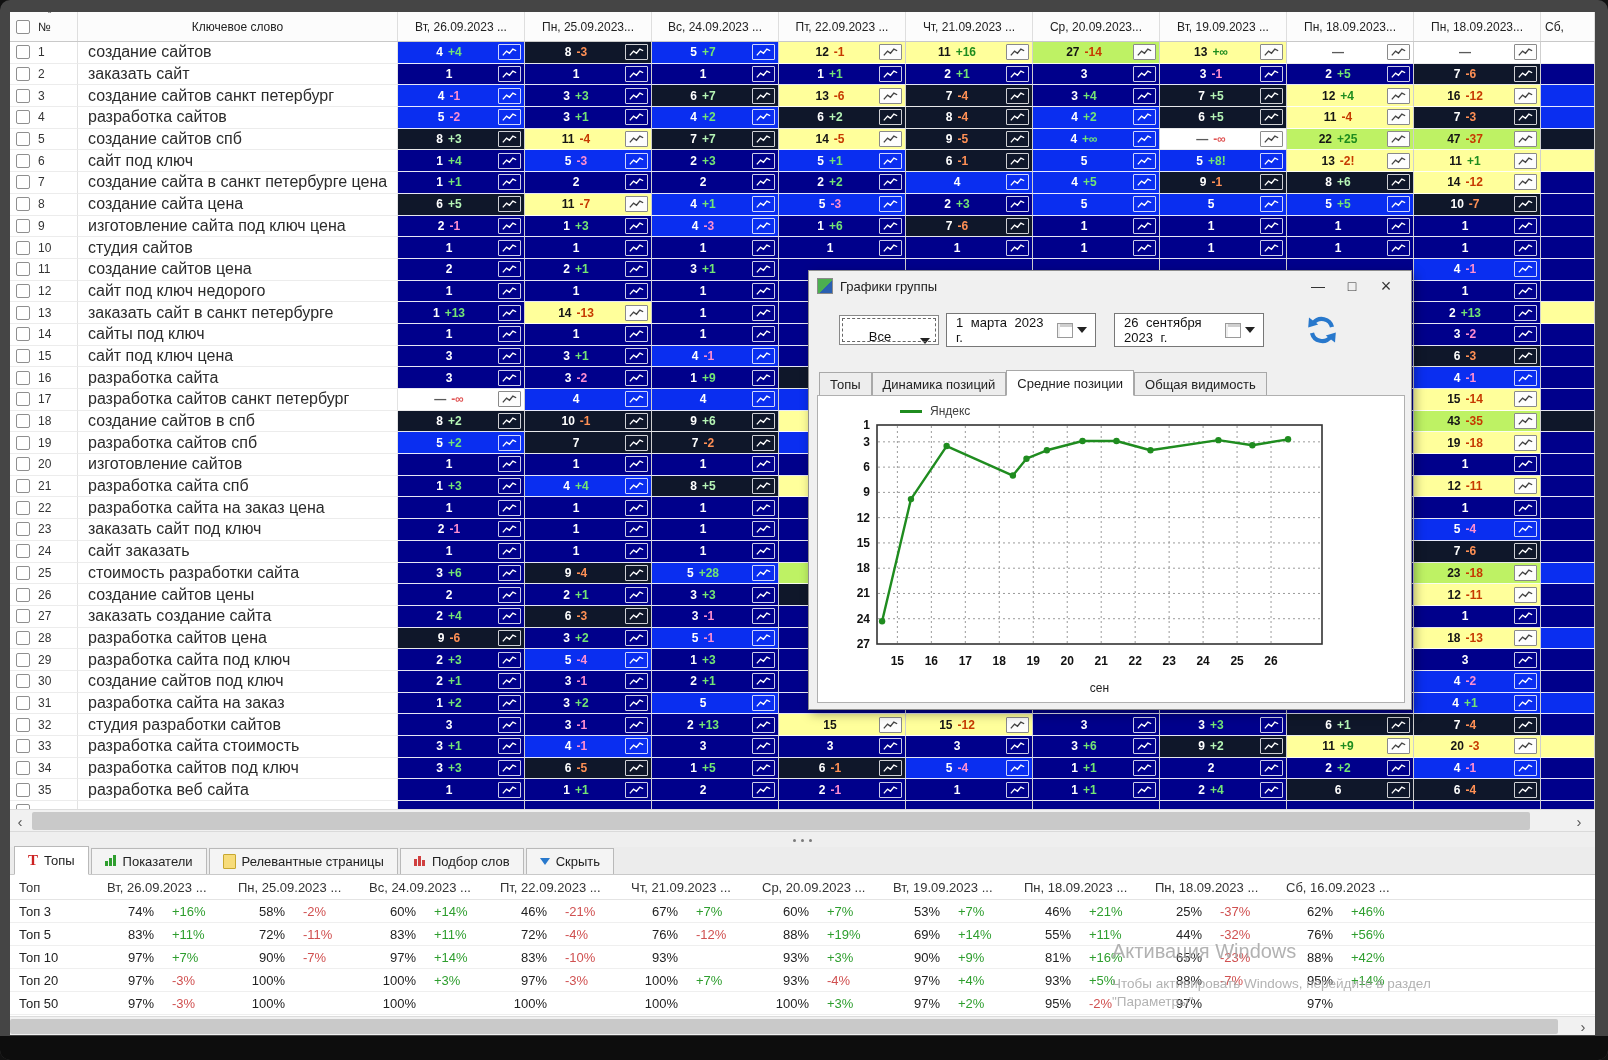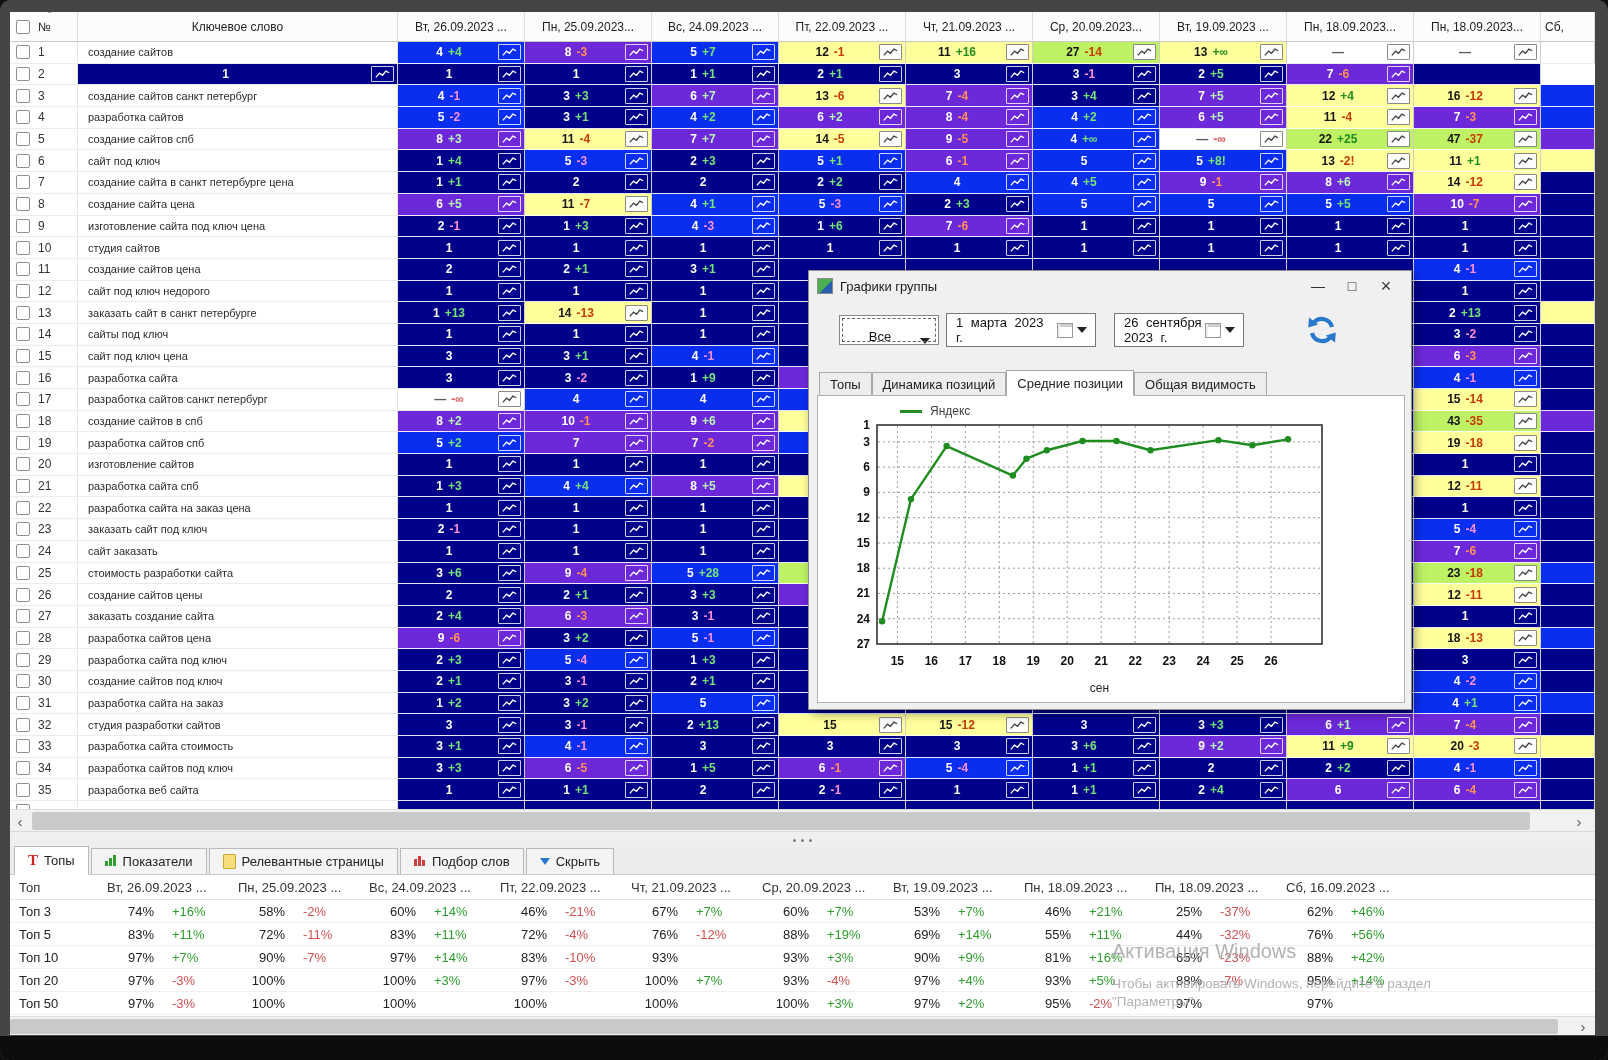--- a/index.html
+++ b/index.html
@@ -14,26 +14,26 @@
   .thead{height:29px;background:#fcfcfc;border-bottom:1px solid #c9c9c9;}
   .thead .hcell{display:flex;align-items:center;justify-content:center;font-size:12px;color:#222;
     border-right:1px solid #dedede;white-space:nowrap;overflow:hidden;position:relative;box-sizing:border-box;}
   .hcell.first{justify-content:flex-start;padding-left:6px;gap:8px;}
   .sort-caret{position:absolute;top:0px;left:38px;font-size:10px;color:#555;line-height:9px;}
   .hcell.sb{justify-content:flex-start;padding-left:4px;}
   .trow{height:21.7px;box-sizing:border-box;}
   .cell{box-sizing:border-box;border-right:1px solid #e3e3e3;border-bottom:1px solid #ececec;
     display:flex;align-items:center;font-size:12px;color:#333;background:#fff;overflow:hidden;white-space:nowrap;}
   .col-num{padding-left:6px;gap:8px;}
-  .col-kw{padding-left:10px;color:#2b2b2b;font-size:11px;}
+  .col-kw{padding-left:10px;color:#2b2b2b;font-size:16px;}
   .cb{width:12px;height:12px;border:1px solid #8f8f8f;border-radius:2px;background:#fff;flex:0 0 12px;}
   .num{color:#333;}
   .pcell{box-sizing:border-box;display:flex;align-items:center;padding:0 3px 0 2px;
     border-right:1px solid #cfcfcf;border-bottom:1px solid rgba(255,255,255,.9);overflow:hidden;}
-  .c-n{background:#00008B}.c-b{background:#0A2EF0}.c-g{background:#6d28d9}
+  .c-n{background:#00008B}.c-b{background:#0A2EF0}.c-g{background:#0f172a}
   .c-y{background:#FFFF9B}.c-o{background:#bef264}.c-w{background:#ffffff;border-bottom:1px solid #ececec;}
   .grp{flex:1;text-align:center;font-weight:bold;font-size:12px;line-height:1;}
   .c-n .pv,.c-b .pv,.c-g .pv{color:#fff}
   .c-y .pv,.c-o .pv{color:#151515}
   .c-w .pv{color:#5a5a5a;font-weight:bold}
   .pd{margin-left:5px;}
   .c-n .pos,.c-b .pos{color:#74E574}
   .c-g .pos{color:#B6F5B6}
   .c-n .neg,.c-b .neg{color:#FF8FD0}
   .c-g .neg{color:#FF9055}
@@ -222,20 +222,21 @@
             </div>
             <div class="pcell c-w">
               <span class="grp"></span>
             </div>
           </div>
           <div class="grid-row trow">
             <div class="cell col-num">
               <span class="cb"></span>
               <span class="num">2</span>
             </div>
+            <div class="cell col-kw">заказать сайт</div>
             <div class="pcell c-n">
               <span class="grp"><span class="pv">1</span></span>
               <span class="ico">
                 <svg viewBox="0 0 18 12" width="15" height="10">
                   <polyline points="1,10 5.5,5 9,7.5 13,2.5 17,4.5" fill="none" stroke="currentColor" stroke-width="1.6"></polyline>
                 </svg>
               </span>
             </div>
             <div class="pcell c-n">
               <span class="grp"><span class="pv">1</span></span>
@@ -2852,21 +2853,21 @@
       <div class="pctrl">
         <div class="dropdown">
           <span class="dtext">Все</span>
           <span class="dd-arrow"></span>
         </div>
         <div class="datefield" style="left:137px;width:150px;">
           <span class="dtext">1 марта 2023 г.</span>
           <span class="cal"></span>
           <span class="dd-arrow"></span>
         </div>
-        <div class="datefield" style="left:305px;width:130px;">
+        <div class="datefield" style="left:305px;width:150px;">
           <span class="dtext">26 сентября 2023 г.</span>
           <span class="cal"></span>
           <span class="dd-arrow"></span>
         </div>
         <div class="refresh">
           <svg width="32" height="32" viewBox="0 0 32 32">
             <path d="M26 13 A10.5 10.5 0 0 0 7.5 9" fill="none" stroke="#2878CC" stroke-width="4.2"></path>
             <polygon points="3.0,3.4 12.2,10.4 2.2,13.4" fill="#2878CC"></polygon>
             <path d="M6 19 A10.5 10.5 0 0 0 24.5 23" fill="none" stroke="#2878CC" stroke-width="4.2"></path>
             <polygon points="29.0,28.6 19.8,21.6 29.8,18.6" fill="#2878CC"></polygon>

